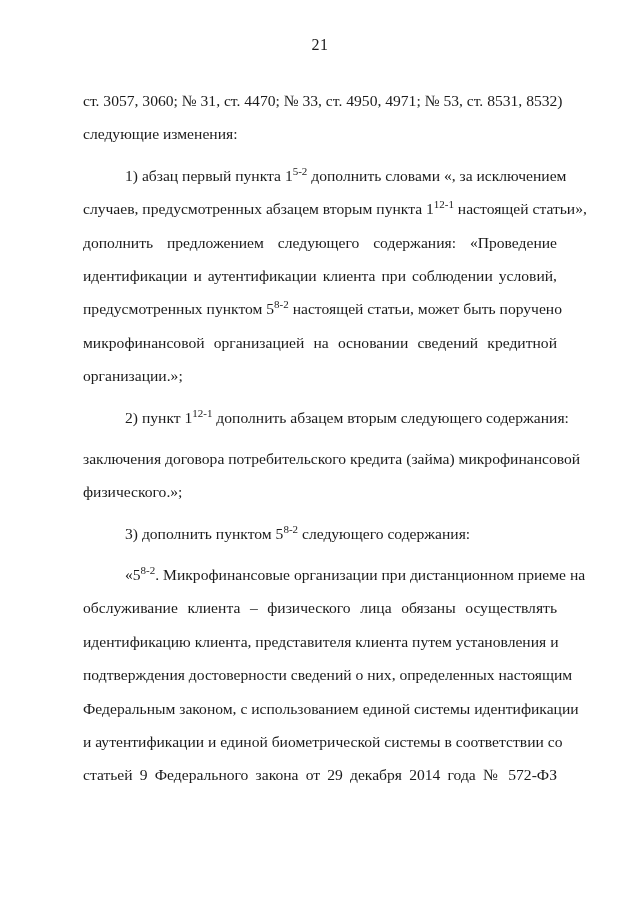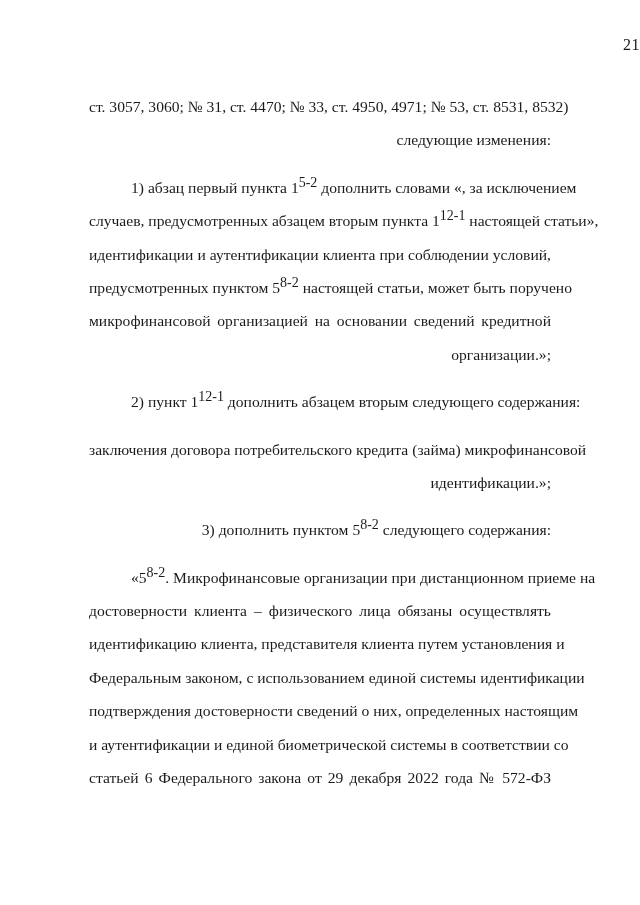--- a/index.html
+++ b/index.html
@@ -14,89 +14,90 @@
     background: #ffffff;
     font-family: "Liberation Serif", "DejaVu Serif", serif;
     color: #1b1b1b;
     overflow: hidden;
   }
   .page-number {
     position: absolute;
     top: 36px;
     left: 0;
     width: 640px;
-    text-align: right;
+    text-align: center;
     font-size: 16px;
     line-height: 17px;
     letter-spacing: 0.5px;
   }
   .doc-body {
     position: absolute;
     top: 76px;
     left: 75px;
     width: 490px;
   }
   .paragraph {
-    margin: 14px;
+    margin: 8px;
   }
   .line {
     font-size: 15.6px;
     line-height: 33.4px;
     height: 33.4px;
     white-space: nowrap;
-    text-align: right;
+    text-align: left;
     text-justify: inter-word;
   }
   .line.fill {
     text-align: justify;
     text-align-last: justify;
   }
   .line.indent {
     text-indent: 42px;
   }
   sup.sup {
-    font-size: 14px;
+    font-size: 11px;
     line-height: 0;
     vertical-align: baseline;
     position: relative;
     top: -6px;
     letter-spacing: 0;
   }
 </style>
 </head>
 <body>
 
 <div class="page">
   <div class="page-number">21</div>
   <div class="doc-body">
       <div class="paragraph">
         <div class="line fill">ст. 3057, 3060; № 31, ст. 4470; № 33, ст. 4950, 4971; № 53, ст. 8531, 8532)</div>
         <div class="line">следующие изменения:</div>
       </div>
       <div class="paragraph">
         <div class="line fill indent">1) абзац первый пункта 1<sup class="sup">5-2</sup> дополнить словами «, за исключением</div>
         <div class="line fill">случаев, предусмотренных абзацем вторым пункта 1<sup class="sup">12-1</sup> настоящей статьи»,</div>
+        <div class="line fill">дополнить предложением следующего содержания: «Проведение</div>
         <div class="line fill">идентификации и аутентификации клиента при соблюдении условий,</div>
         <div class="line fill">предусмотренных пунктом 5<sup class="sup">8-2</sup> настоящей статьи, может быть поручено</div>
         <div class="line fill">микрофинансовой организацией на основании сведений кредитной</div>
         <div class="line">организации.»;</div>
       </div>
       <div class="paragraph">
         <div class="line indent">2) пункт 1<sup class="sup">12-1</sup> дополнить абзацем вторым следующего содержания:</div>
       </div>
       <div class="paragraph">
         <div class="line fill">заключения договора потребительского кредита (займа) микрофинансовой</div>
-        <div class="line">идентификации.»;</div>
+        <div class="line">физического.»;</div>
       </div>
       <div class="paragraph">
         <div class="line indent">3) дополнить пунктом 5<sup class="sup">8-2</sup> следующего содержания:</div>
       </div>
       <div class="paragraph">
         <div class="line fill indent">«5<sup class="sup">8-2</sup>. Микрофинансовые организации при дистанционном приеме на</div>
-        <div class="line fill">достоверности клиента – физического лица обязаны осуществлять</div>
+        <div class="line fill">обслуживание клиента – физического лица обязаны осуществлять</div>
         <div class="line fill">идентификацию клиента, представителя клиента путем установления и</div>
+        <div class="line fill">подтверждения достоверности сведений о них, определенных настоящим</div>
         <div class="line fill">Федеральным законом, с использованием единой системы идентификации</div>
-        <div class="line fill">подтверждения достоверности сведений о них, определенных настоящим</div>
         <div class="line fill">и аутентификации и единой биометрической системы в соответствии со</div>
-        <div class="line fill">статьей 6 Федерального закона от 29 декабря 2022 года № 572-ФЗ</div>
+        <div class="line fill">статьей 9 Федерального закона от 29 декабря 2014 года № 572-ФЗ</div>
       </div>
     </div>
 </div>
 
 </body></html>

